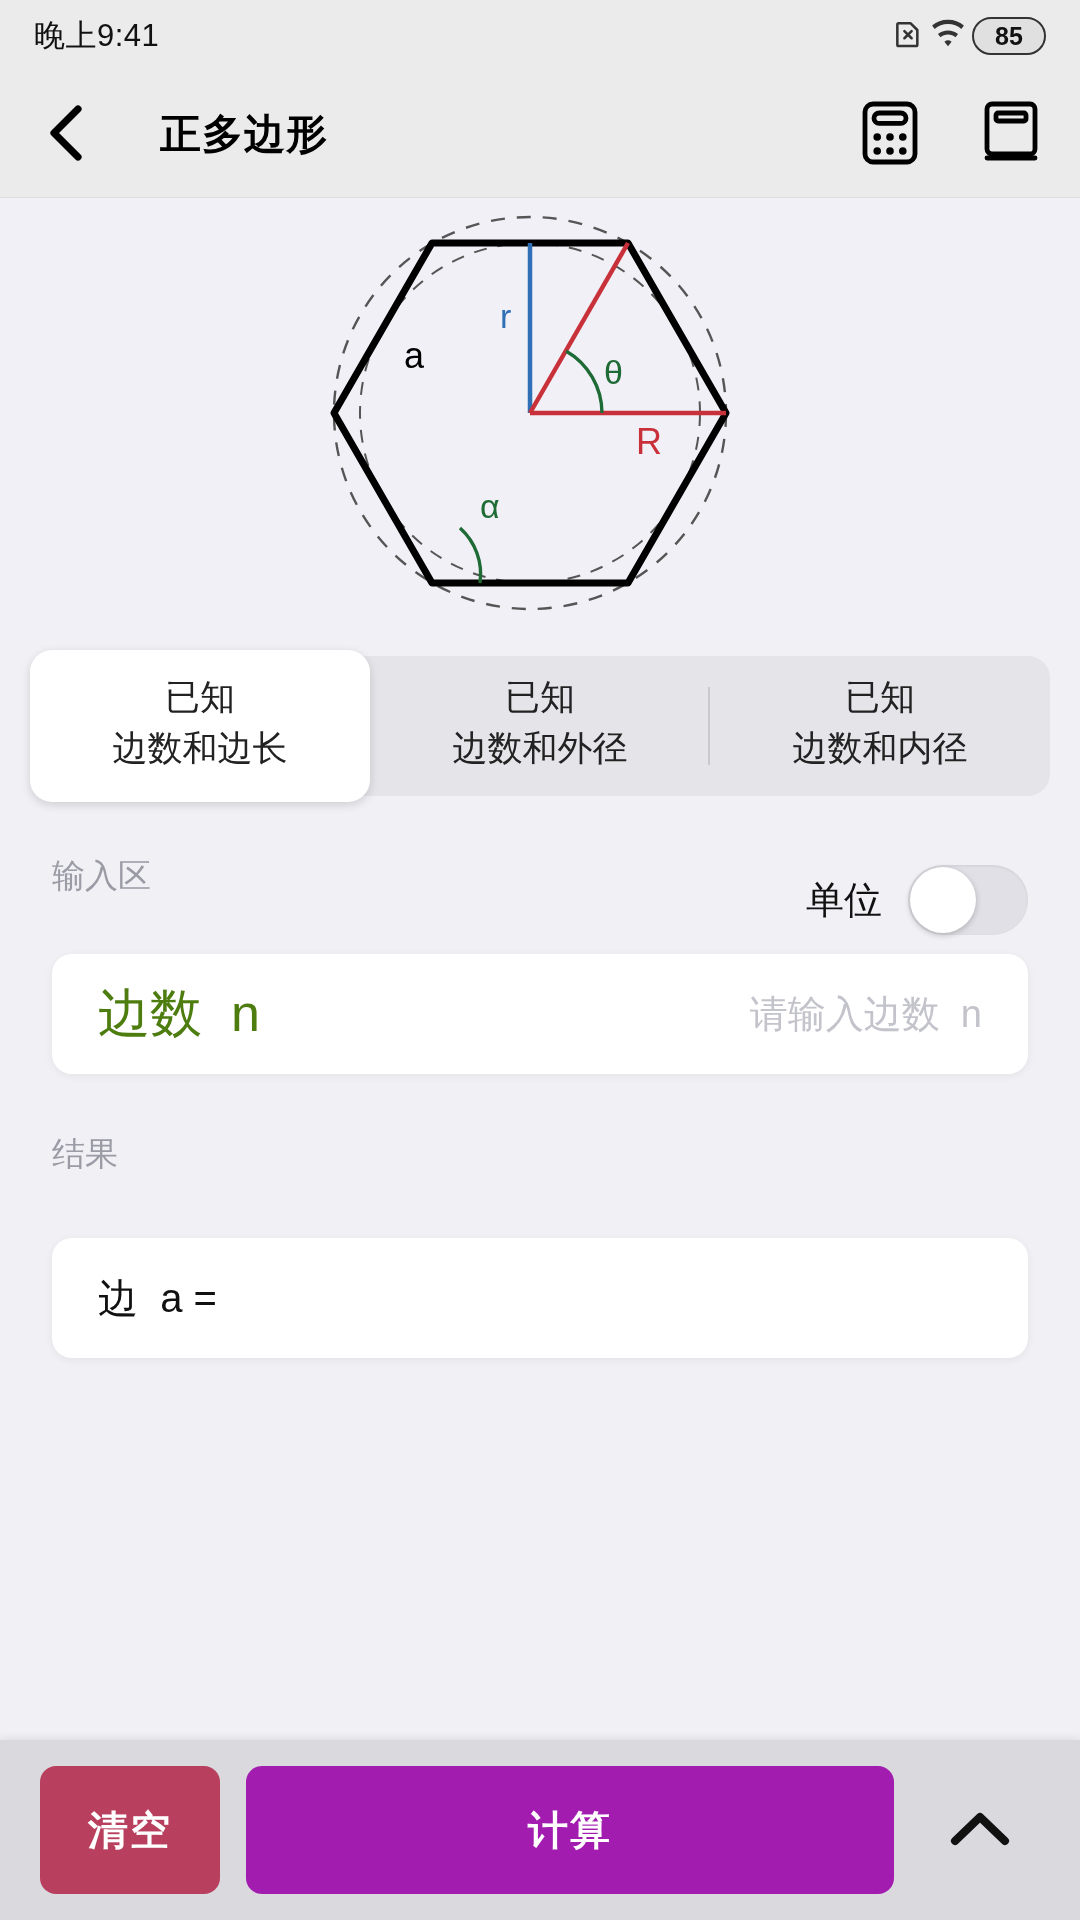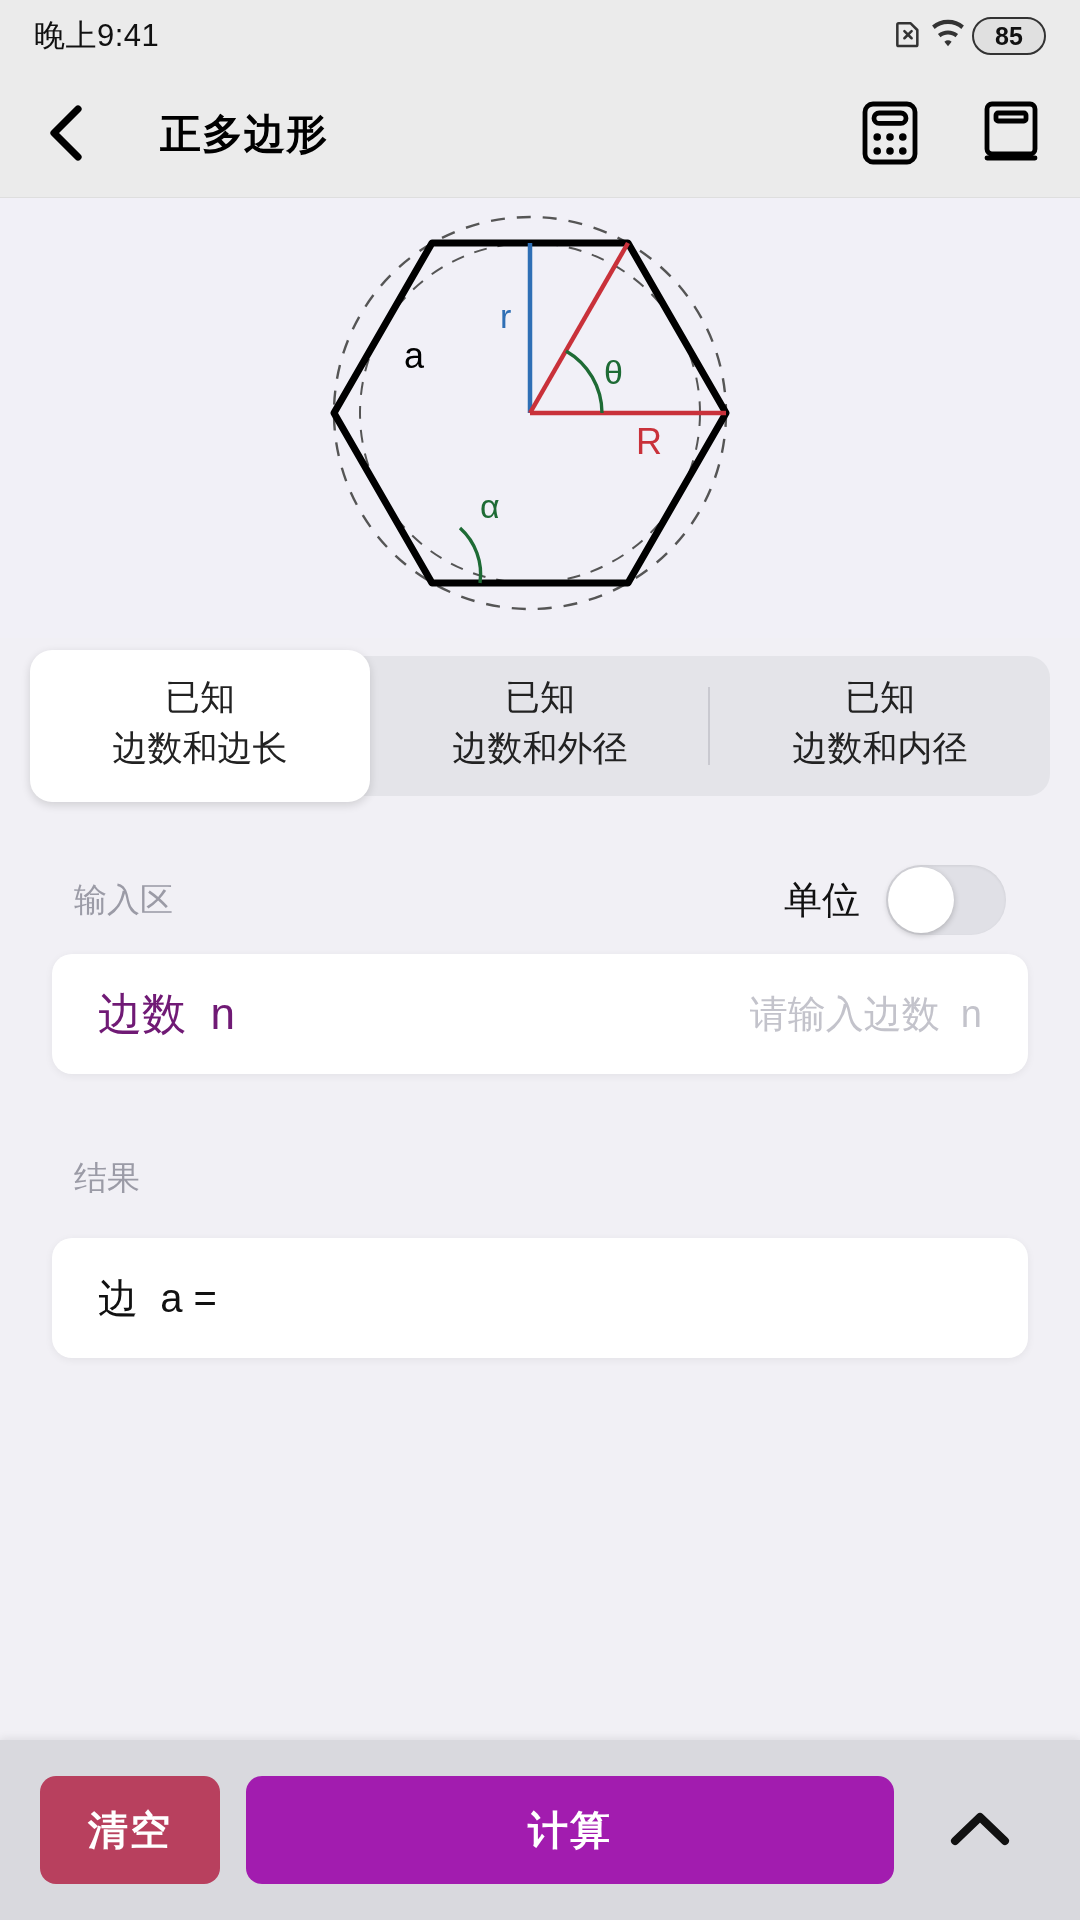--- a/index.html
+++ b/index.html
@@ -54,22 +54,22 @@
     box-shadow: 0 3px 10px rgba(0,0,0,.14);
     margin: -6px 0; z-index: 2;
   }
   .tab-sep {
     position: absolute; right: 0; top: 22%; height: 56%;
     width: 2px; background: #c9c9d0;
   }
 
   
   .section-head {
-    display: flex; align-items: center;
-    padding: 0 74px; margin-top: 58px; height: 92px;
+    display: flex; 
+    padding: 0 52px; margin-top: 58px; height: 92px;
   }
   .section-label { font-size: 33px; color: #9b9ba6; }
   .unit-group { margin-left: auto; display: flex; align-items: center; gap: 26px; }
   .unit-label { font-size: 38px; color: #111; }
   .switch {
     width: 120px; height: 70px; border-radius: 35px;
     background: #e0e0e6; position: relative;
     box-shadow: inset 0 1px 3px rgba(0,0,0,.08);
   }
   .switch .knob {
@@ -82,21 +82,21 @@
   .card {
     margin: 8px 52px 0 52px; background: #fff;
     border-radius: 20px; box-shadow: 0 2px 8px rgba(0,0,0,.06);
     overflow: hidden;
   }
   .field-row {
     height: 120px; display: flex; align-items: center;
     padding: 0 46px;
   }
   .field-row + .field-row { border-top: 1px solid #e8e8ec; }
-  .field-label { font-size: 44px; color: #701a75; white-space: pre; }
+  .field-label { font-size: 52px; color: #4d7c0f; white-space: pre; }
   .field-input {
     margin-left: auto; border: none; outline: none;
     background: transparent; text-align: right;
     font-size: 38px; color: #111; font-family: inherit;
     width: 520px;
   }
   .field-input::placeholder { color: #c3c3cb; }
 
   .result-card { margin-top: 14px; }
   .result-row { height: 120px; display: flex; align-items: center; padding: 12px 46px; }
@@ -106,21 +106,21 @@
   
   .bottombar {
     position: absolute; left: 0; right: 0; bottom: 0;
     height: 180px; background: #d9d9de;
     display: flex; align-items: center; padding: 0 40px; gap: 26px;
     box-shadow: 0 -2px 8px rgba(0,0,0,.08);
   }
   .btn {
     border: none; border-radius: 16px; color: #fff;
     font-family: inherit; font-size: 40px; font-weight: bold;
-    height: 108px; cursor: pointer; letter-spacing: 2px;
+    height: 128px; cursor: pointer; letter-spacing: 2px;
   }
   .btn-clear { width: 180px; }
   .btn-calc { flex: 1; }
   .chevron-btn {
     width: 120px; display: flex; align-items: center; justify-content: center;
     background: transparent; border: none; cursor: pointer;
   }
 </style>
 </head>
 <body>

